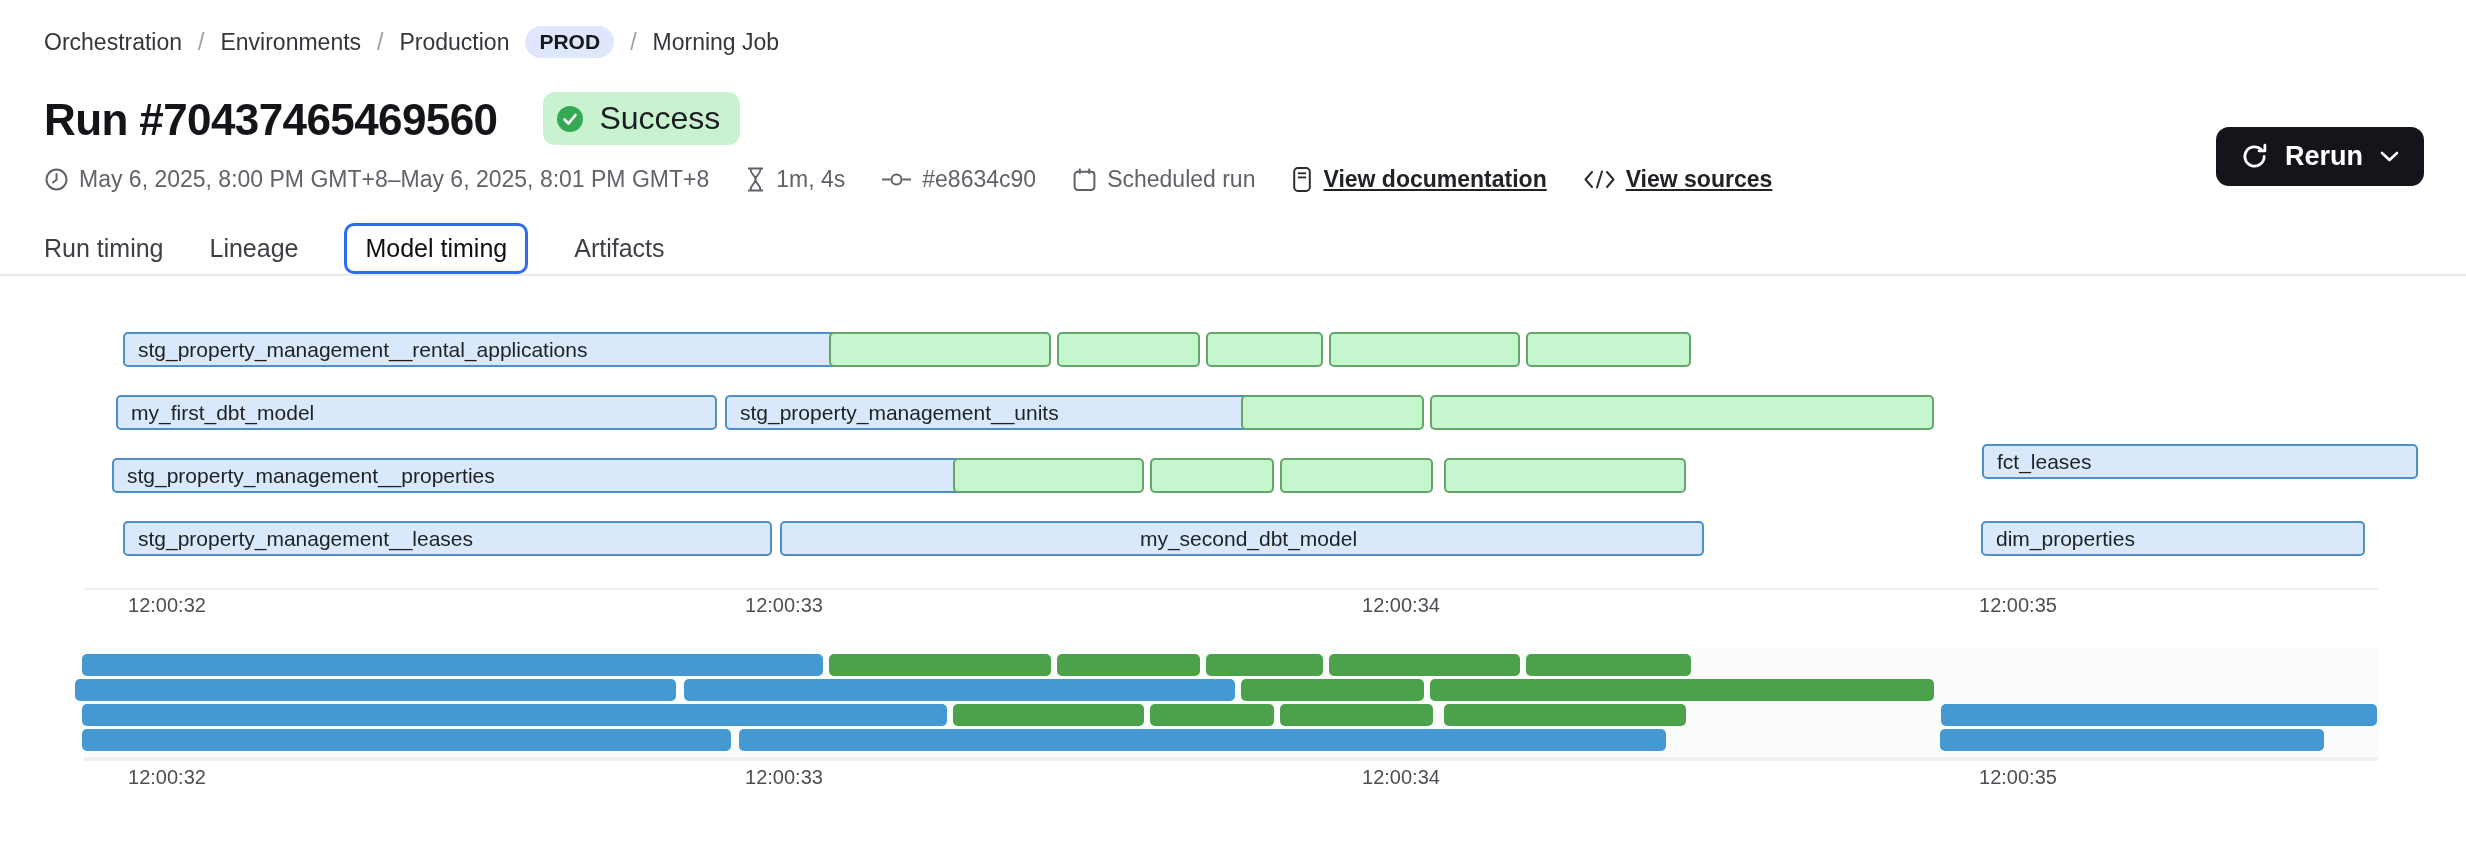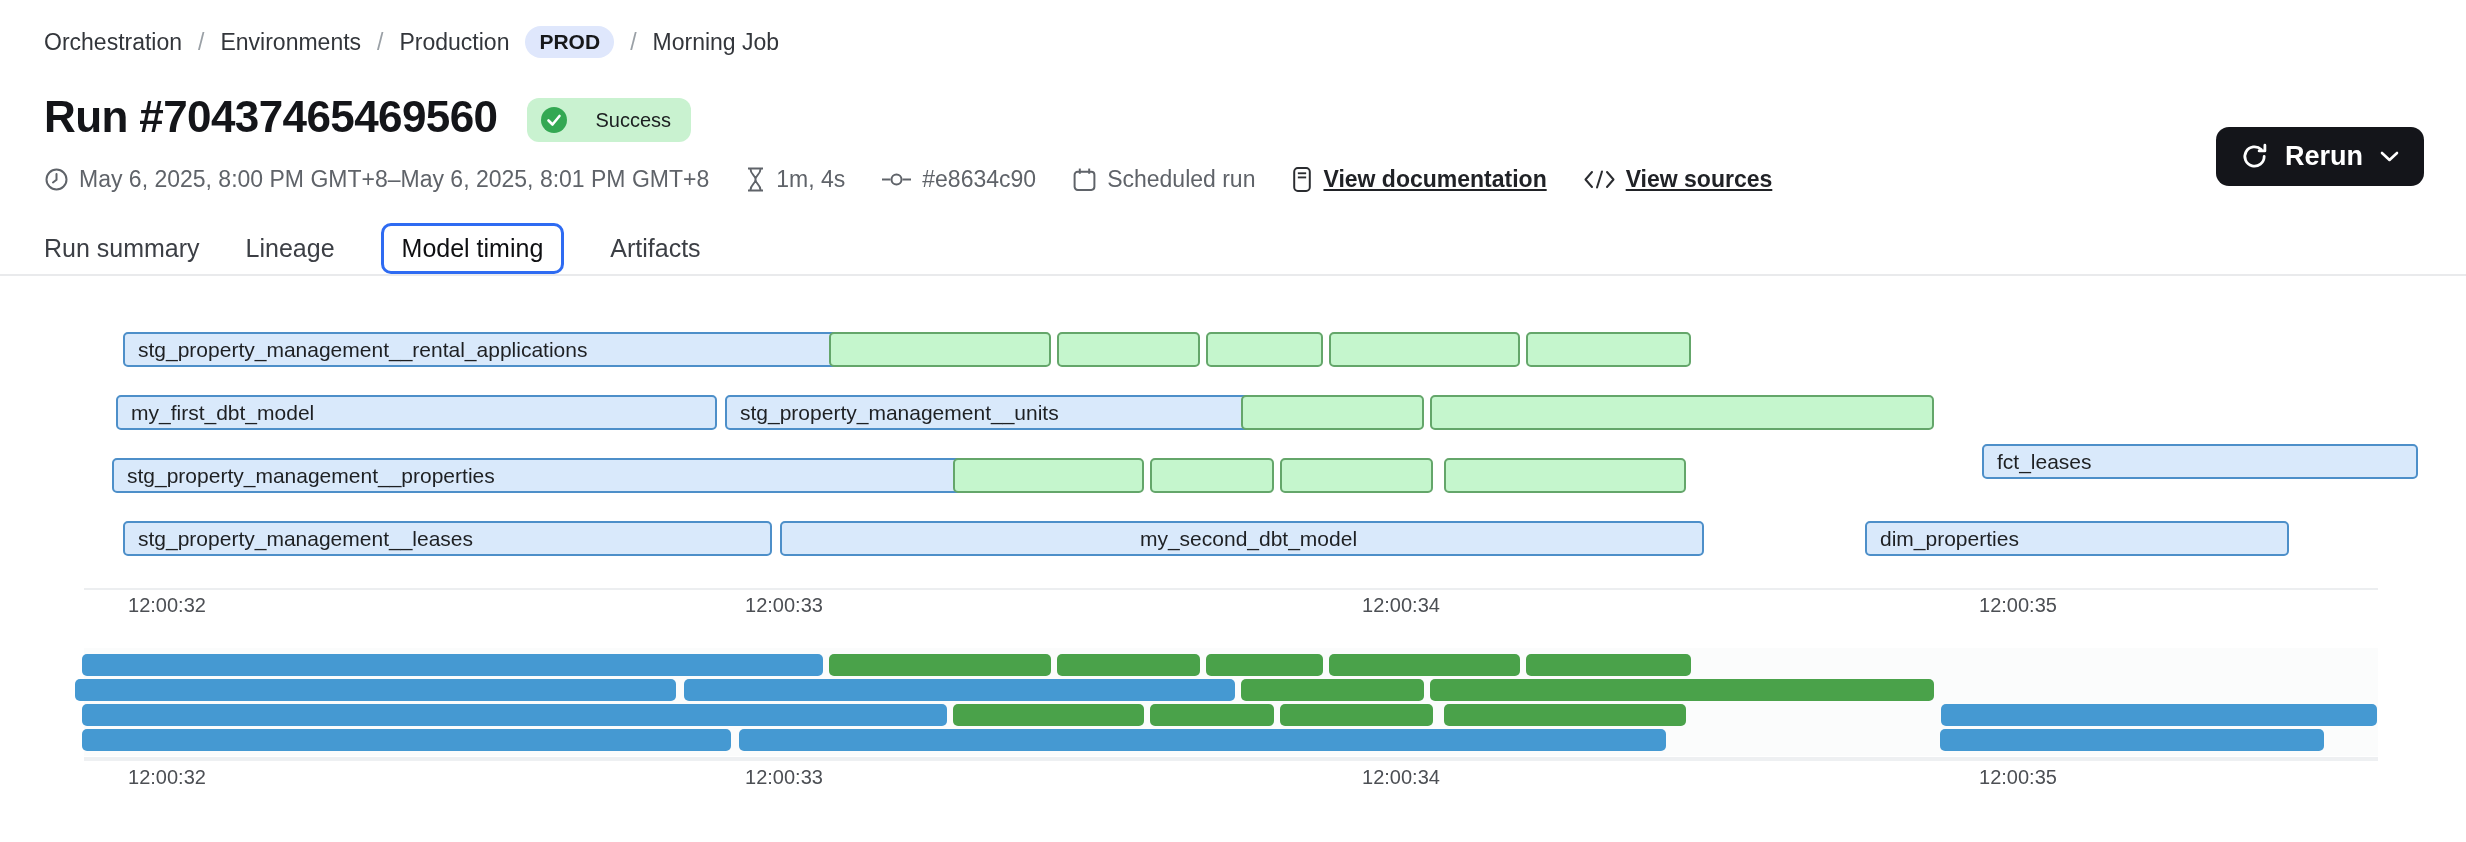--- a/index.html
+++ b/index.html
@@ -10,21 +10,21 @@
     -webkit-font-smoothing:antialiased;
   }
   
   .breadcrumb{position:absolute;top:26px;left:44px;display:flex;align-items:center;gap:16px;font-size:23px;color:#33363b;}
   .breadcrumb .crumb{cursor:pointer;}
   .breadcrumb .sep{color:#9aa0a6;}
   .badge-prod{background:var(--env-badge-bg);color:#17181a;font-weight:700;padding:4px 14px;border-radius:16px;font-size:21px;}
   
   .title-row{position:absolute;top:92px;left:44px;display:flex;align-items:flex-end;gap:30px;}
   .page-title{margin:0;font-size:44px;font-weight:700;letter-spacing:-0.6px;color:#141519;}
-  .badge-success{display:flex;align-items:center;gap:27px;background:var(--success-bg);border-radius:12px;padding:8px 20px 8px 13px;font-size:20px;color:#1b1e20;}
+  .badge-success{display:flex;align-items:center;gap:15px;background:var(--success-bg);border-radius:12px;padding:8px 20px 8px 13px;font-size:32px;color:#1b1e20;margin-left:16px;}
   .rerun-btn{position:absolute;top:127px;right:42px;height:59px;background:var(--rerun-bg);color:#fff;border:none;border-radius:13px;display:flex;align-items:center;gap:16px;padding:0 24px;font-size:27px;font-weight:700;font-family:inherit;cursor:pointer;}
   
   .meta-row{position:absolute;top:166px;left:44px;display:flex;align-items:center;gap:36px;font-size:23px;color:#5f6369;}
   .meta-item{display:flex;align-items:center;gap:10px;white-space:nowrap;}
   .meta-item svg{flex:none;}
   .meta-link{color:#202226;font-weight:600;text-decoration:underline;cursor:pointer;}
   
   .tabs{position:absolute;top:222px;left:44px;display:flex;align-items:center;gap:46px;font-size:25px;color:#3c3f45;height:52px;}
   .tab{cursor:pointer;white-space:nowrap;}
   .tab.active{border:3px solid var(--accent-blue);border-radius:10px;padding:8px 18px;color:#0e0f11;}
@@ -122,21 +122,21 @@
     <svg width="33" height="21" viewBox="0 0 33 21">
       <polyline points="9,3 2.5,10.5 9,18" fill="none" stroke="#2a2c30" stroke-width="2" stroke-linecap="round" stroke-linejoin="round"></polyline>
       <polyline points="24,3 30.5,10.5 24,18" fill="none" stroke="#2a2c30" stroke-width="2" stroke-linecap="round" stroke-linejoin="round"></polyline>
       <line x1="19" y1="2.5" x2="14" y2="18.5" stroke="#2a2c30" stroke-width="2" stroke-linecap="round"></line>
     </svg>
     <span class="meta-link">View sources</span>
   </div>
 </div>
 
 <div class="tabs">
-  <span class="tab">Run summary</span>
+  <span class="tab">Run timing</span>
   <span class="tab">Lineage</span>
   <span class="tab active">Model timing</span>
   <span class="tab">Artifacts</span>
 </div>
 <div class="tabbar-line"></div>
 
 <div id="gantt-main">
     <div class="gbar blue" style="left: 82px; width: 741px; top: 332px;">
       <span>stg_property_management__rental_applications</span>
     </div>
@@ -162,21 +162,21 @@
     <div class="gbar green" style="left: 1444px; width: 242px; top: 458px;"></div>
     <div class="gbar blue" style="left: 1941px; width: 436px; top: 444px;">
       <span>fct_leases</span>
     </div>
     <div class="gbar blue" style="left: 82px; width: 649px; top: 521px;">
       <span>stg_property_management__leases</span>
     </div>
     <div class="gbar blue" style="left: 739px; width: 924px; top: 521px; justify-content: center;">
       <span>my_second_dbt_model</span>
     </div>
-    <div class="gbar blue" style="left: 1824px; width: 424px; top: 521px;">
+    <div class="gbar blue" style="left: 1940px; width: 384px; top: 521px;">
       <span>dim_properties</span>
     </div>
   </div>
 <div class="axis-main"></div>
 <div id="ticks-main">
     <span class="tick" style="left: 167px; top: 594px;">12:00:32</span>
     <span class="tick" style="left: 784px; top: 594px;">12:00:33</span>
     <span class="tick" style="left: 1401px; top: 594px;">12:00:34</span>
     <span class="tick" style="left: 2018px; top: 594px;">12:00:35</span>
   </div>

